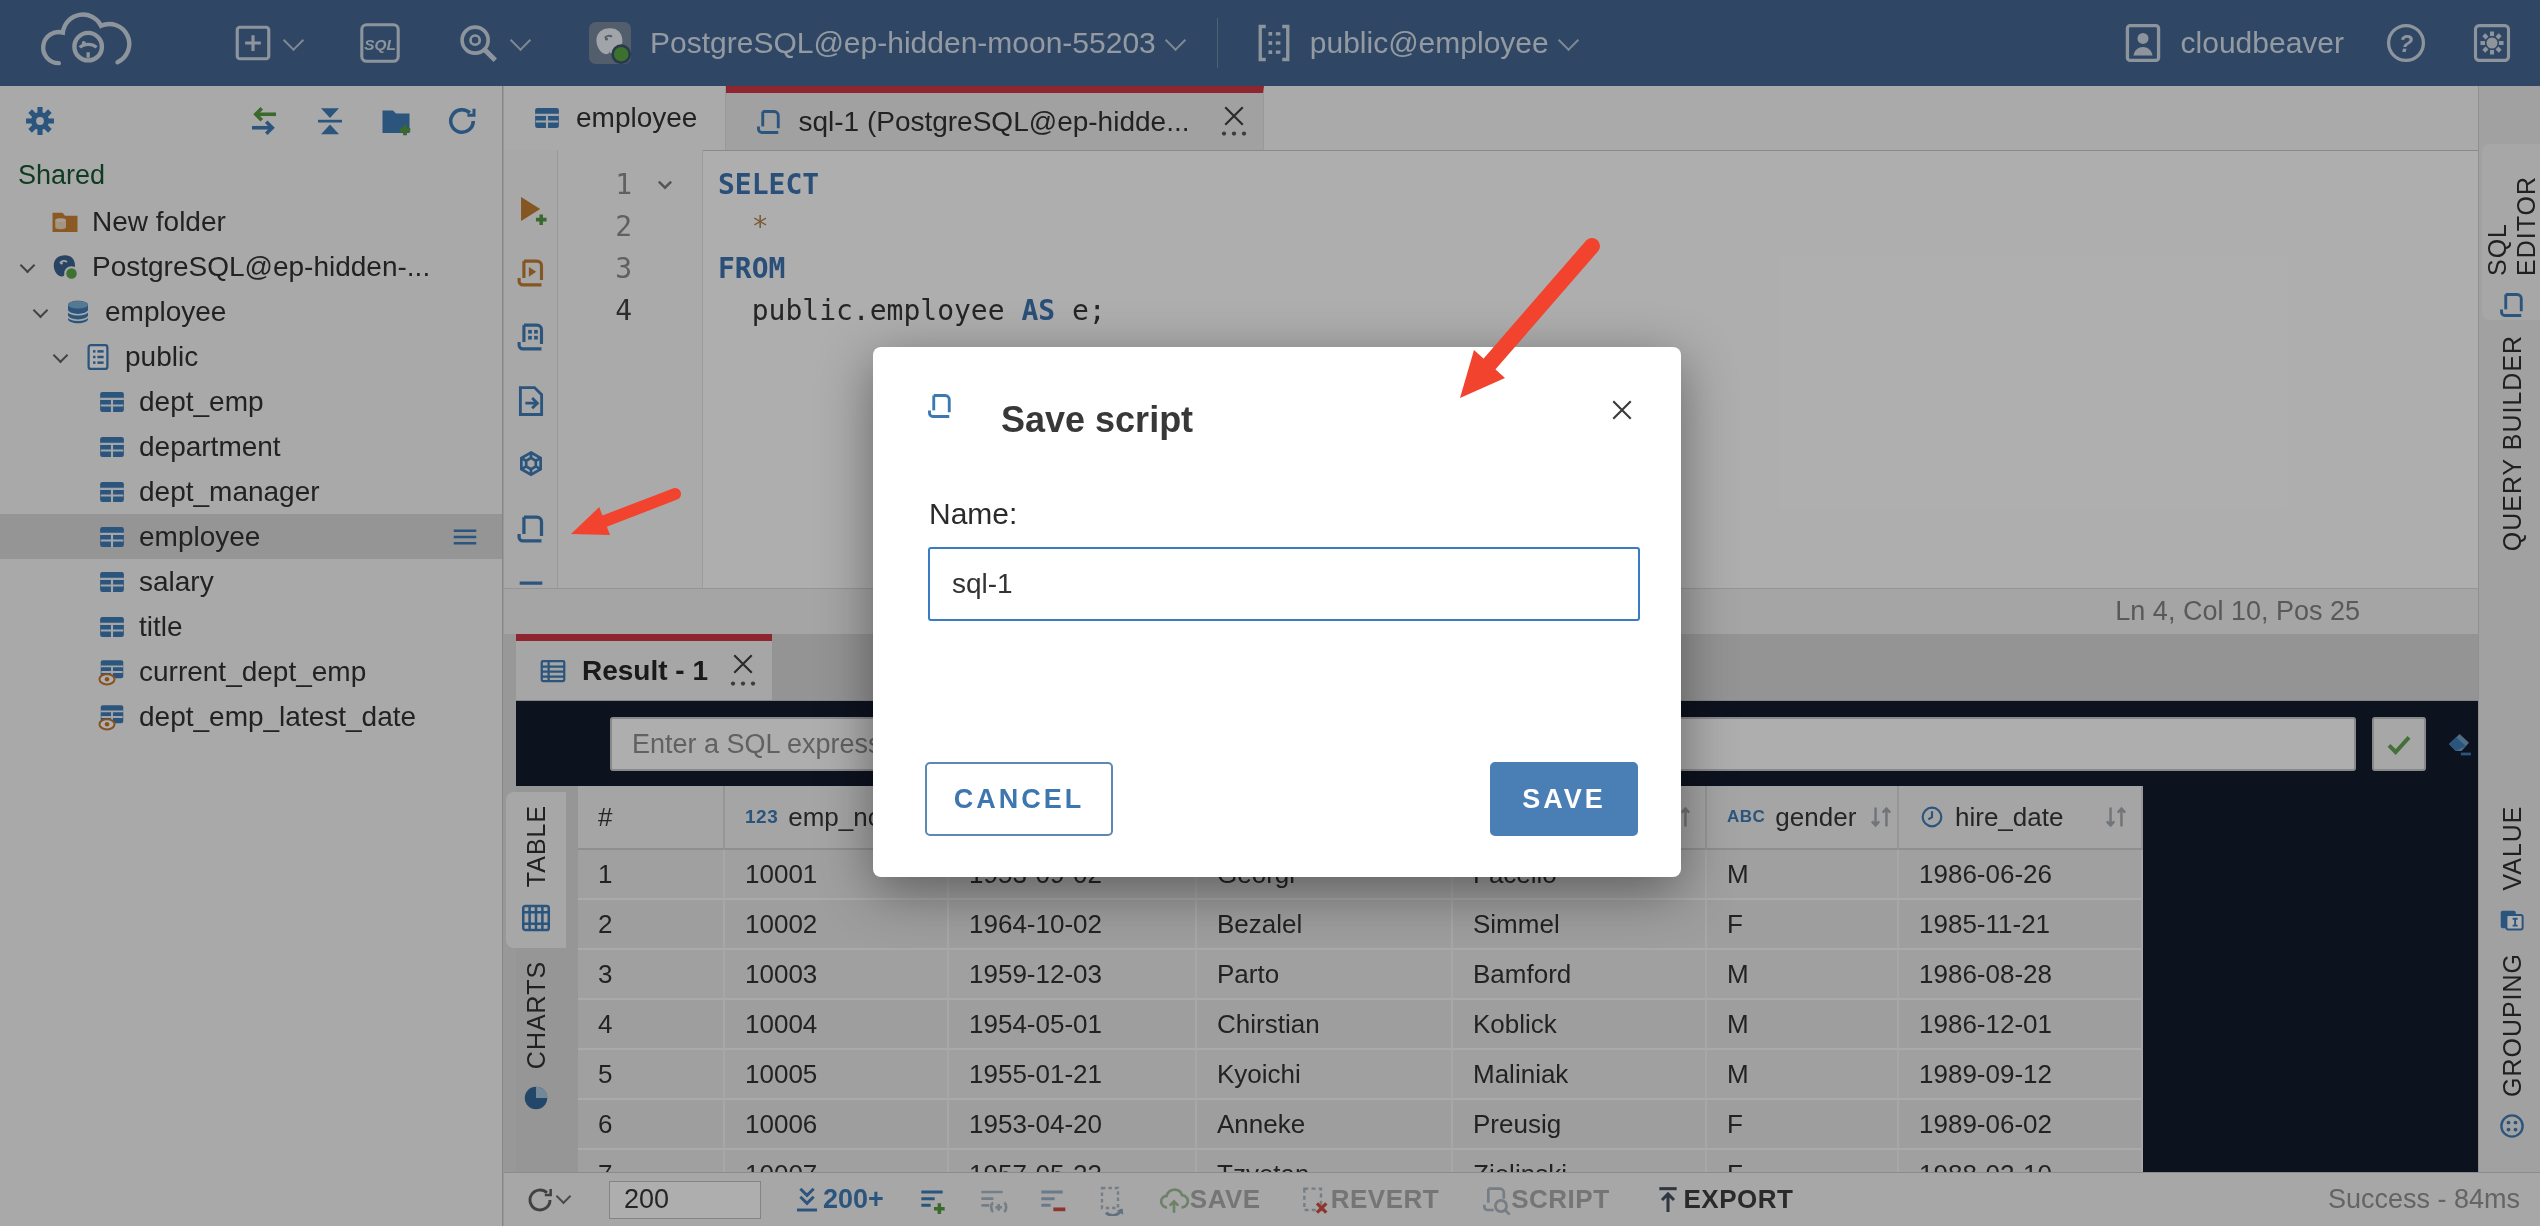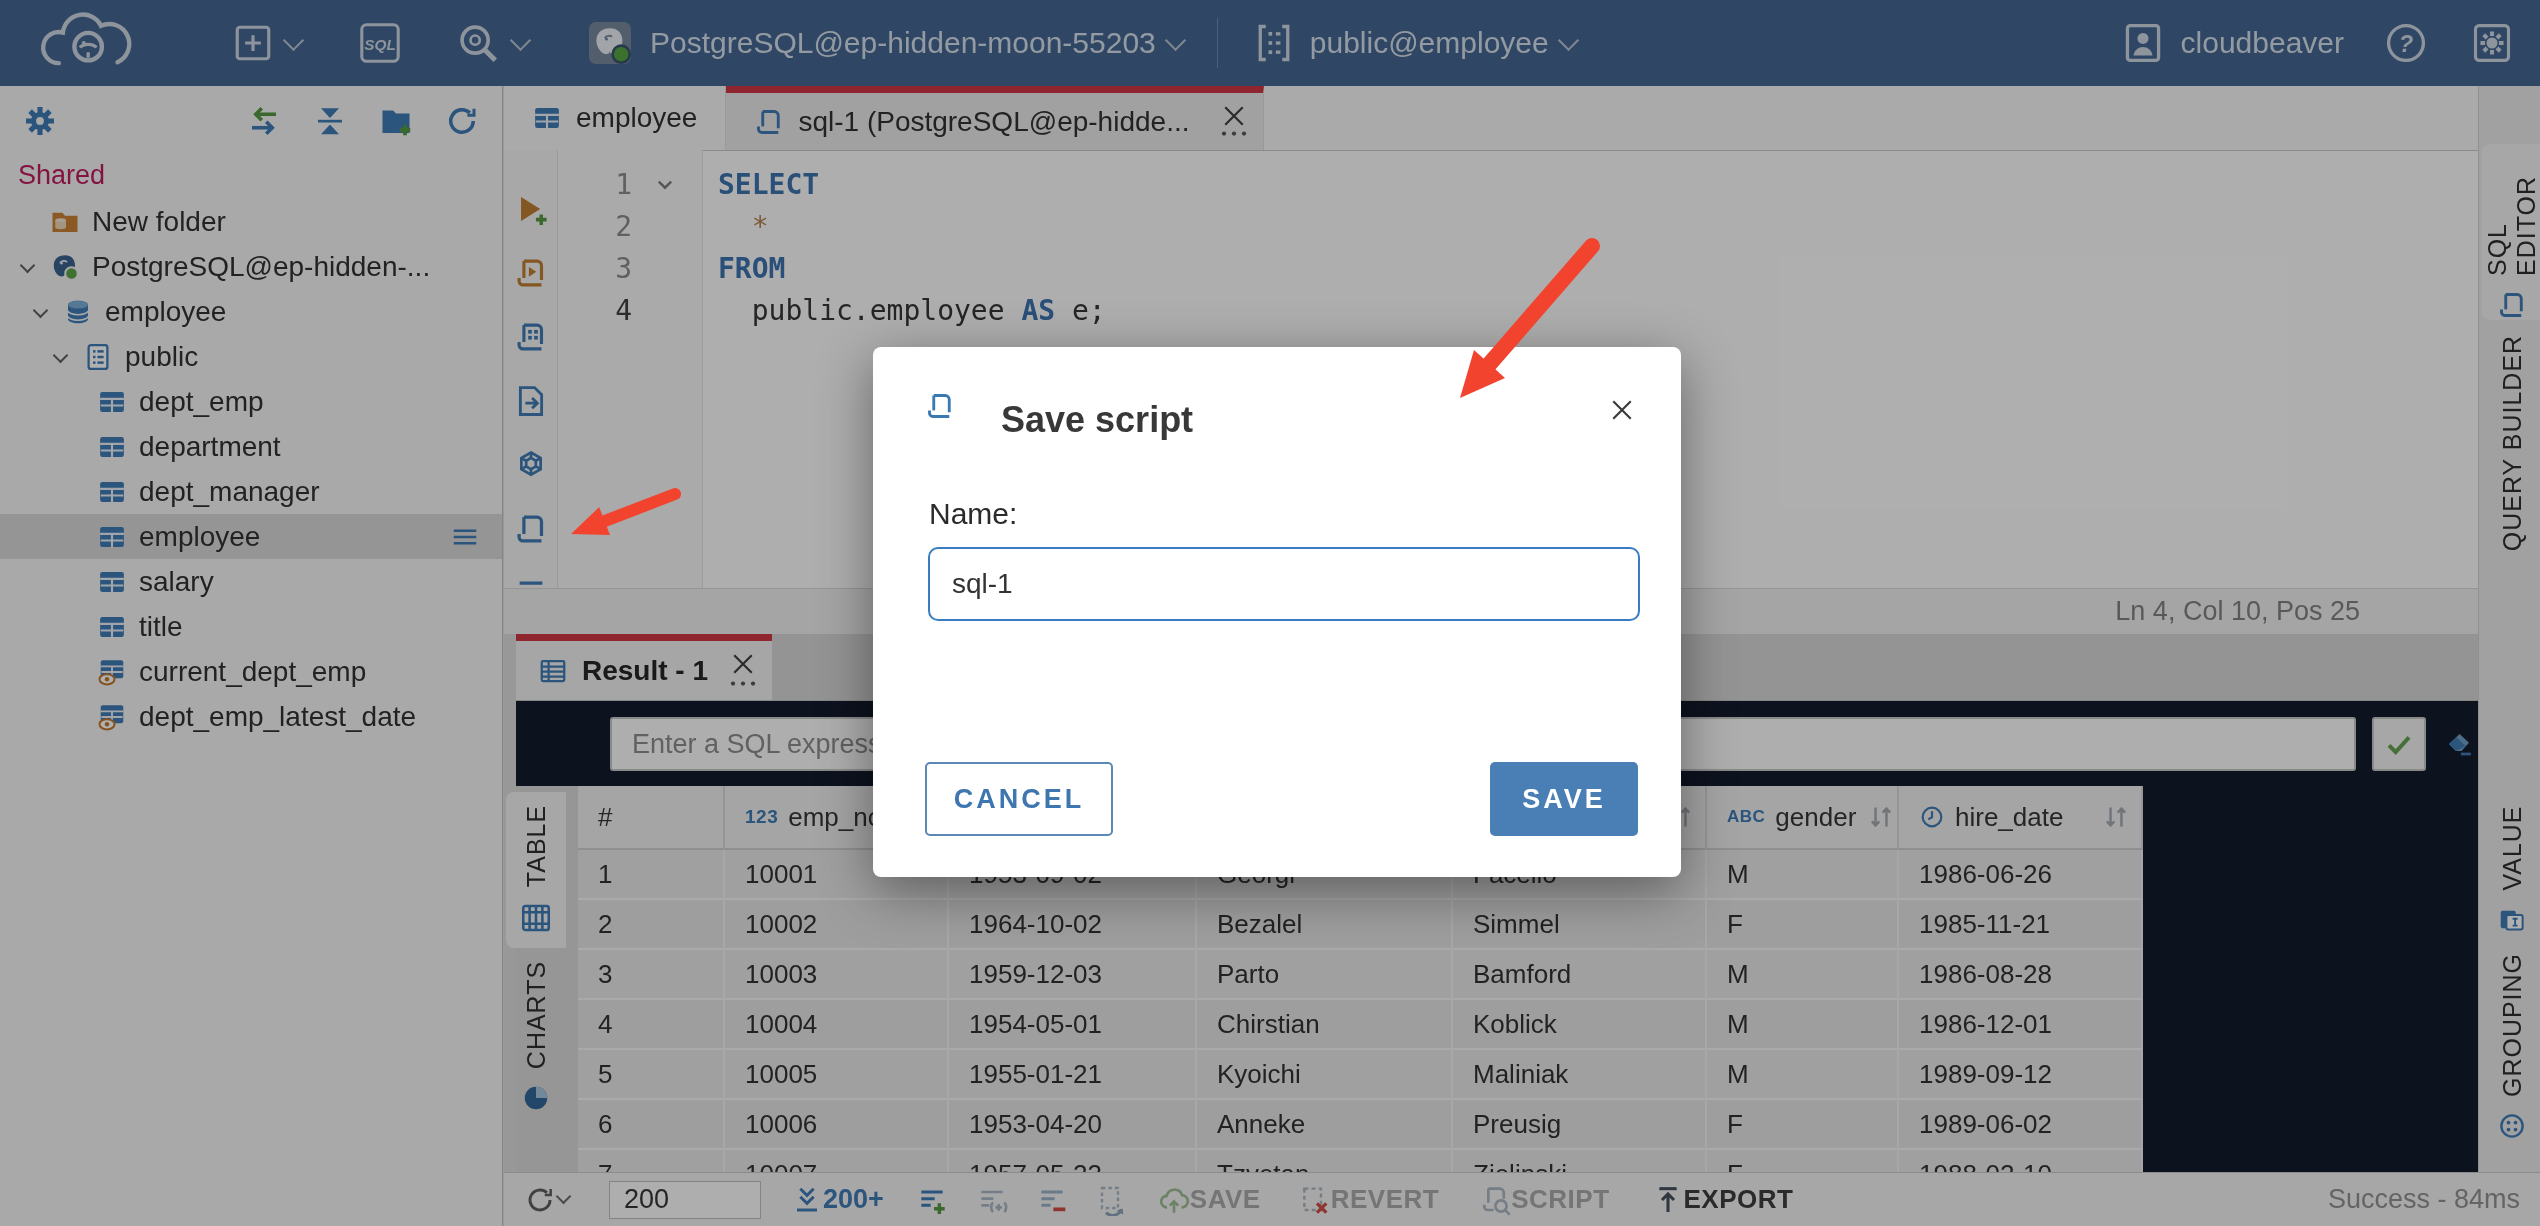--- a/index.html
+++ b/index.html
@@ -12,21 +12,21 @@
           align-items:center;padding:0 26px;box-sizing:border-box;color:#d6dfe9;font-size:30px;z-index:2}
   .chev{width:13px;height:13px;border-right:2.5px solid #b9c4d2;border-bottom:2.5px solid #b9c4d2;
         transform:rotate(45deg);margin:-6px 0 0 12px;flex:none}
   .tgroup{display:flex;align-items:center}
   .tdivider{width:1px;height:50px;background:rgba(255,255,255,.25);margin:0 34px}
   
   .sidebar{position:absolute;top:86px;left:0;width:503px;bottom:0;background:#f5f5f5;border-right:1px solid #c2c2c2;box-sizing:border-box}
   .side-toolbar{height:58px;display:flex;align-items:center;padding:6px 22px 0 22px;gap:30px}
   .side-toolbar .sp{flex:1}
   .side-toolbar i.ic{width:36px;height:36px}
-  .section-label{color:#be185d;font-size:27px;padding:10px 4px 8px 18px}
+  .section-label{color:#14532d;font-size:27px;padding:10px 4px 8px 18px}
   .trow{height:45px;display:flex;align-items:center;gap:12px;font-size:28px;color:#2f2f2f;cursor:default;box-sizing:border-box}
   .trow.sel{background:#d7d7d7}
   .tchev{width:20px;height:20px;position:relative;flex:none}
   .tchev.on:after{content:"";position:absolute;left:4px;top:3px;width:9px;height:9px;
         border-right:2.4px solid #5f5f5f;border-bottom:2.4px solid #5f5f5f;transform:rotate(45deg)}
   .ham{margin-left:auto;margin-right:22px;width:32px;height:32px}
   
   .editor{position:absolute;left:504px;top:86px;width:1974px;height:548px;background:#fdfdfd;z-index:1}
   .etabs{height:64px;background:#f6f6f6;border-bottom:1px solid #c8c8c8;display:flex}
   .etab{display:flex;align-items:center;gap:14px;padding:0 28px;font-size:28px;color:#2e2e2e;
@@ -95,21 +95,21 @@
   .statusmsg{margin-left:auto;color:#8f8f8f;font-size:27px}
   
   .overlay{position:absolute;inset:0;background:rgba(10,10,10,.32);z-index:40}
   .dialog{position:absolute;left:873px;top:347px;width:808px;height:530px;background:#fff;border-radius:8px;
           box-shadow:0 14px 54px rgba(0,0,0,.42);z-index:50}
   .dlg-icon{position:absolute;left:52px;top:44px;width:54px;height:54px}
   .dlg-title{position:absolute;left:128px;top:52px;font-size:36px;font-weight:bold;color:#383838}
   .dlg-close{position:absolute;right:44px;top:48px;width:42px;height:42px;cursor:pointer}
   .dlg-label{position:absolute;left:56px;top:150px;font-size:30px;color:#2b2b2b}
   .dlg-input{position:absolute;left:55px;top:200px;width:712px;height:74px;box-sizing:border-box;
-             border:2.5px solid #3a7cc2;border-radius:10px;font-size:28px;padding:0 22px;color:#333;
+             border:2.5px solid #3a7cc2;border-radius:3px;font-size:28px;padding:0 22px;color:#333;
              font-family:"Liberation Sans",sans-serif}
   .btn{position:absolute;top:415px;height:74px;border-radius:5px;font-size:27px;font-weight:bold;
        letter-spacing:3px;display:flex;align-items:center;justify-content:center;cursor:pointer;box-sizing:border-box}
   .btn.cancel{left:52px;width:188px;background:#fff;border:2px solid #5c88b5;color:#3e76af}
   .btn.save{left:617px;width:148px;background:#4a7fb5;color:#fff;border:2px solid #4a7fb5}
   .arrow{position:absolute;z-index:60;pointer-events:none}
 </style>
 </head>
 <body>
 

